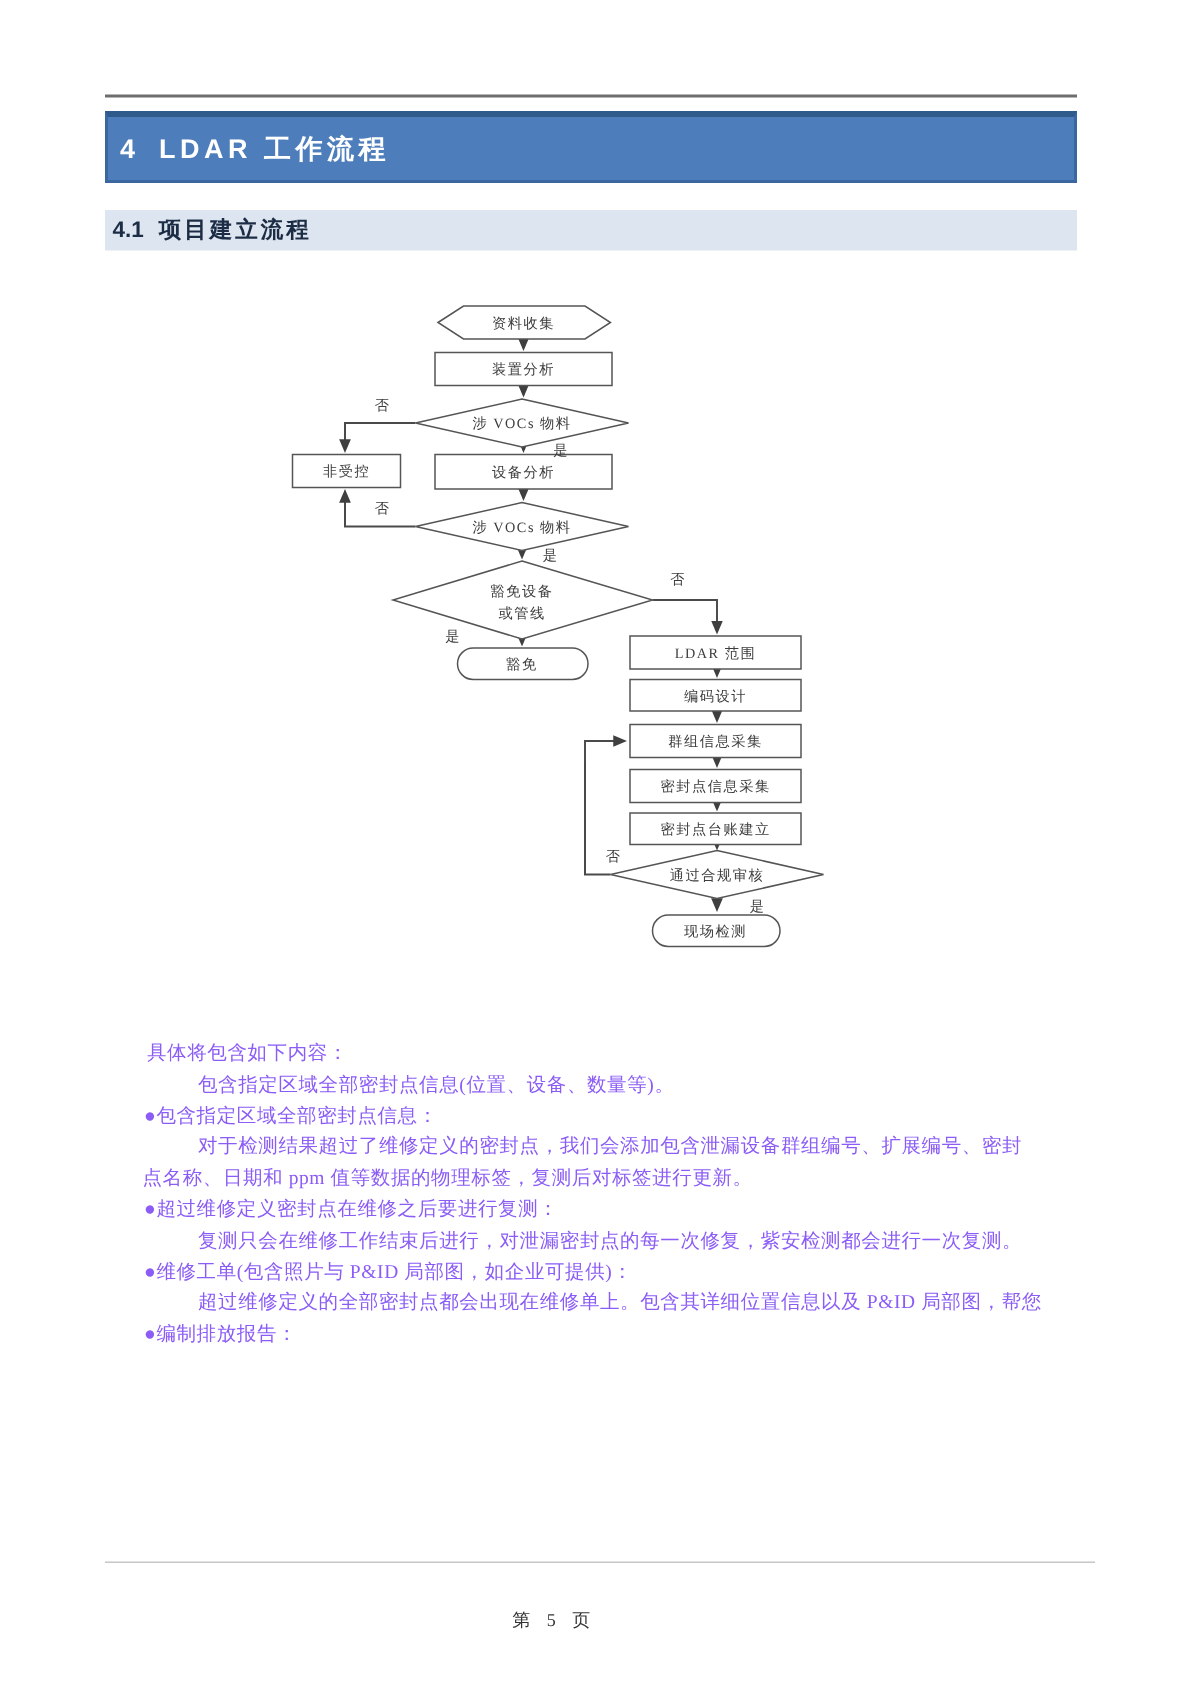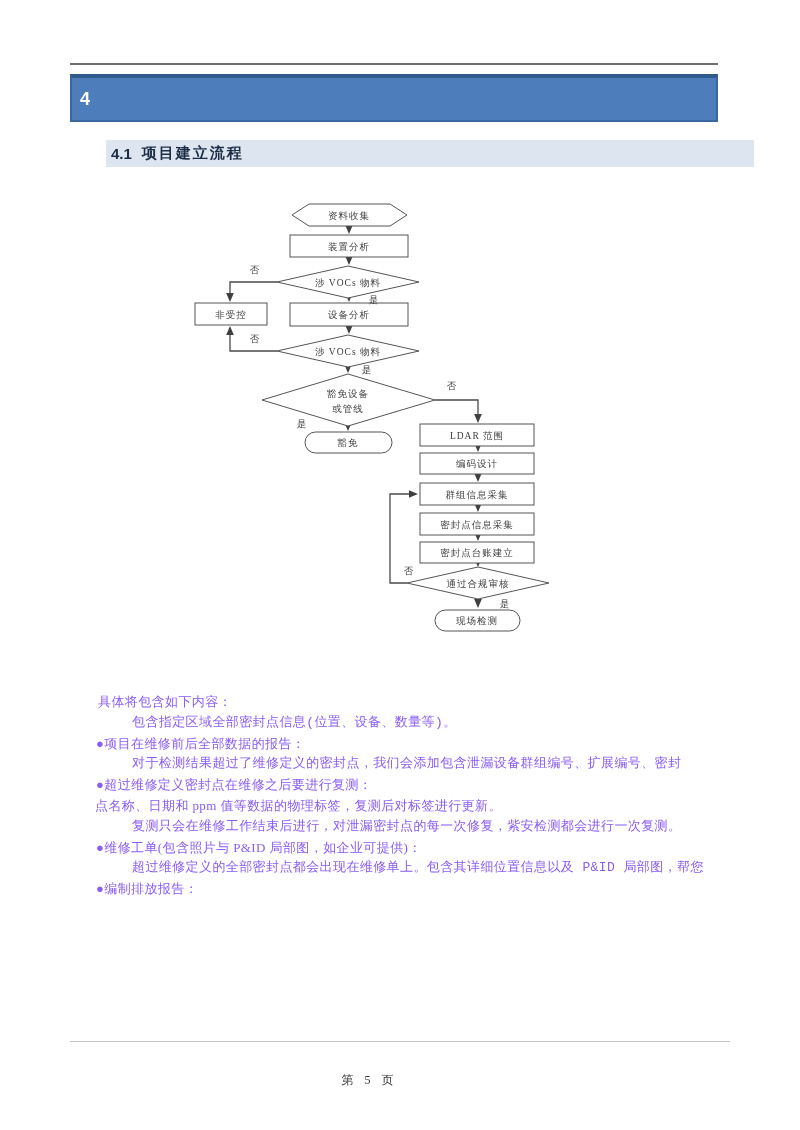--- a/index.html
+++ b/index.html
@@ -12,54 +12,55 @@
     position:absolute;left:70px;top:74px;width:648px;height:48px;box-sizing:border-box;
     background:#4d7dba;border:2px solid #3a67a0;border-top:4px solid #2f5a8c;
     display:flex;align-items:center;
     font-family:"Liberation Sans","DejaVu Sans",sans-serif;font-weight:bold;color:#ffffff;
   }
   .h1-num{font-size:18px;margin-left:8px;}
   .h1-title{font-size:18px;margin-left:16px;letter-spacing:3px;}
   .h2-bar{
     position:absolute;left:70px;top:140px;width:648px;height:27px;box-sizing:border-box;
     background:#dde6f0;display:flex;align-items:center;
-    font-family:"Liberation Sans","DejaVu Sans",sans-serif;font-weight:bold;color:#1c2c45;margin-left:36px;
+    font-family:"Liberation Sans","DejaVu Sans",sans-serif;font-weight:bold;color:#1c2c45;
   }
   .h2-num{font-size:15px;margin-left:5px;}
   .h2-title{font-size:15px;margin-left:10px;letter-spacing:2px;}
   .flowchart{position:absolute;left:185px;top:195px;}
   .flowchart .shape{fill:#ffffff;stroke:#555555;stroke-width:1;}
   .flowchart text{
     fill:#3d3d3d;font-size:9.5px;letter-spacing:1px;
     font-family:"Liberation Serif","DejaVu Serif",serif;
     text-anchor:middle;
   }
   .flowchart .edge{fill:none;stroke:#4a4a4a;stroke-width:1.3;}
   .body-text{position:absolute;left:70px;top:692px;width:660px;font-size:13px;color:#8b5cf6;}
   .body-text .ln{height:20.8px;line-height:20.8px;white-space:nowrap;letter-spacing:0.4px;}
   .ind-a{padding-left:28px;}
   .ind-b{padding-left:26px;}
-  .ind-c{padding-left:62px;font-family:Liberation Mono, monospace;}
+  .ind-c{padding-left:62px;}
   .ind-d{padding-left:33px;}
   .ind-e{padding-left:25px;}
   .footer-rule{position:absolute;left:70px;top:1041px;width:660px;height:1px;background:#c6c6c6;}
   .footer-page{
     position:absolute;left:0;top:1072px;width:739px;text-align:center;
     font-size:12px;color:#333333;letter-spacing:4px;
   }
 </style>
 </head>
 <body>
 
 <div class="page">
 
   <div class="top-rule"></div>
 
   <div class="h1-bar">
     <span class="h1-num">4</span>
+    <span class="h1-title">LDAR 工作流程</span>
   </div>
 
   <div class="h2-bar">
     <span class="h2-num">4.1</span>
     <span class="h2-title">项目建立流程</span>
   </div>
 
   <svg class="flowchart" width="370" height="450" viewBox="185 195 370 450" xmlns="http://www.w3.org/2000/svg">
     <defs>
       <marker id="ah" markerWidth="8" markerHeight="8" refX="5.5" refY="3" orient="auto">
@@ -152,24 +153,24 @@
     <text x="367" y="373">是</text>
     <text x="452" y="389">否</text>
     <text x="302" y="427">是</text>
     <text x="409" y="574">否</text>
     <text x="505" y="607">是</text>
   </svg>
 
   <div class="body-text">
     <div class="ln ind-a">具体将包含如下内容：</div>
     <div class="ln ind-c">包含指定区域全部密封点信息(位置、设备、数量等)。</div>
-    <div class="ln ind-b">●项目在维修前后全部数据的报告：</div>
+    <div class="ln ind-b">●包含指定区域全部密封点信息：</div>
     <div class="ln ind-c">对于检测结果超过了维修定义的密封点，我们会添加包含泄漏设备群组编号、扩展编号、密封</div>
+    <div class="ln ind-e">点名称、日期和 ppm 值等数据的物理标签，复测后对标签进行更新。</div>
     <div class="ln ind-b">●超过维修定义密封点在维修之后要进行复测：</div>
-    <div class="ln ind-e">点名称、日期和 ppm 值等数据的物理标签，复测后对标签进行更新。</div>
     <div class="ln ind-c">复测只会在维修工作结束后进行，对泄漏密封点的每一次修复，紫安检测都会进行一次复测。</div>
     <div class="ln ind-b">●维修工单(包含照片与 P&amp;ID 局部图，如企业可提供)：</div>
     <div class="ln ind-c">超过维修定义的全部密封点都会出现在维修单上。包含其详细位置信息以及 P&amp;ID 局部图，帮您</div>
     <div class="ln ind-b">●编制排放报告：</div>
   </div>
 
   <div class="footer-rule"></div>
   <div class="footer-page">第 5 页</div>
 
 </div>

